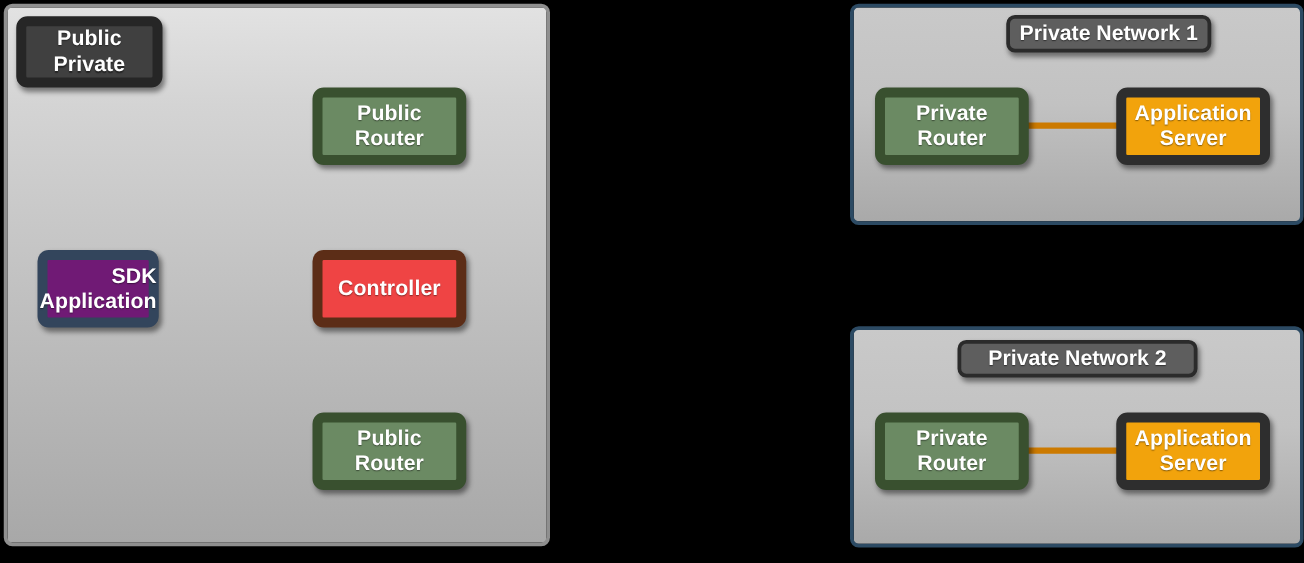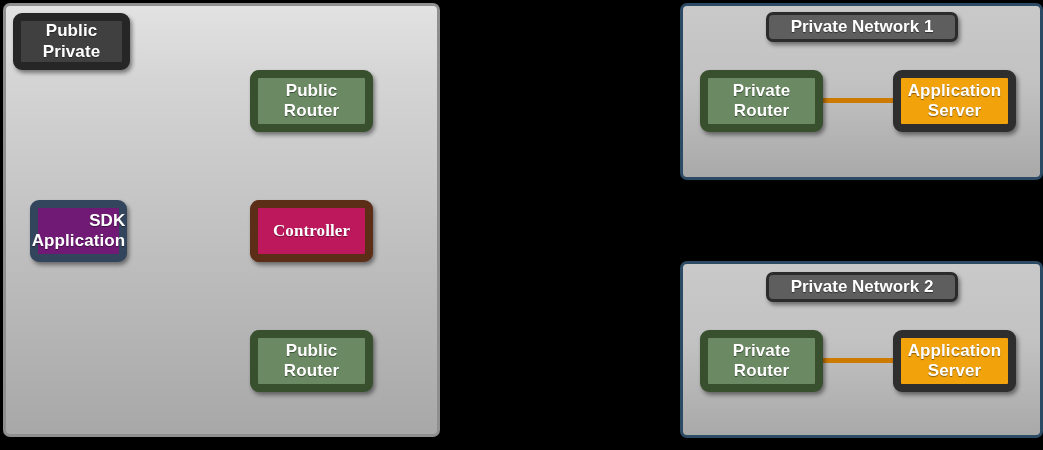--- a/index.html
+++ b/index.html
@@ -98,36 +98,36 @@
   </div>
 </div>
 
 <div class="node" style="left:30px; top:200px; width:97px; height:62px; background:#701a75; border-color:#33455c;text-align:right;">
   <div>
     <span>SDK</span>
     <span>Application</span>
   </div>
 </div>
 
-<div class="node" style="left:250px; top:200px; width:123px; height:62px; background:#be185d; border-color:#5c2d17;font-family:Liberation Serif, serif;">
+<div class="node" style="left:250px; top:200px; width:123px; height:62px; background:#ef4444; border-color:#5c2d17;">
   <div>
     <span>Controller</span>
   </div>
 </div>
 
 <div class="node" style="left:250px; top:330px; width:123px; height:62px; background:#6b8a63; border-color:#39502f;">
   <div>
     <span>Public</span>
     <span>Router</span>
   </div>
 </div>
 
 <div class="panel panel-private" style="left:680px; top:3px; width:363px; height:177px;"></div>
 
-<div class="panel-title" style="left:766px; top:12px; width:192px; height:30px;">
+<div class="panel-title" style="left:805px; top:12px; width:164px; height:30px;">
   <span>Private Network 1</span>
 </div>
 
 <div class="link" style="left:818px; top:98px; width:80px;"></div>
 
 <div class="node" style="left:700px; top:70px; width:123px; height:62px; background:#6b8a63; border-color:#39502f;">
   <div>
     <span>Private</span>
     <span>Router</span>
   </div>

